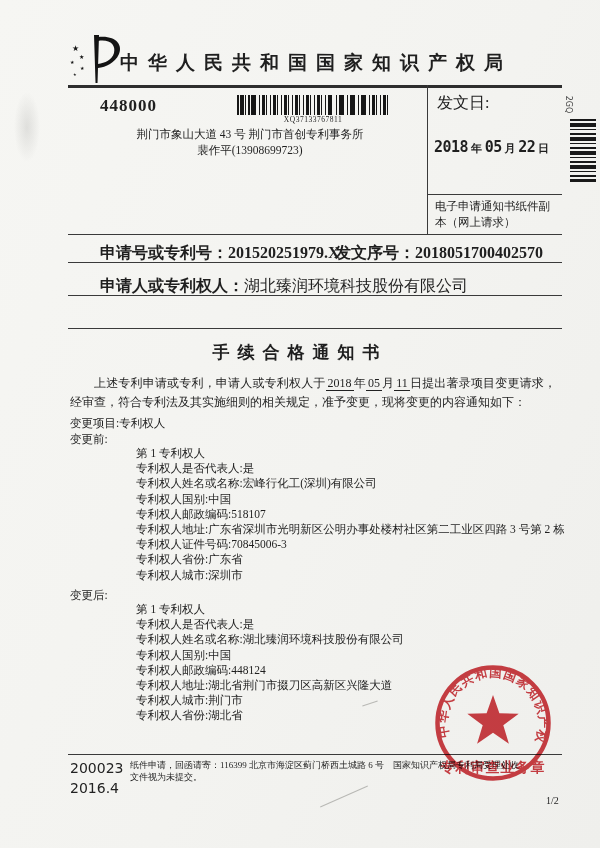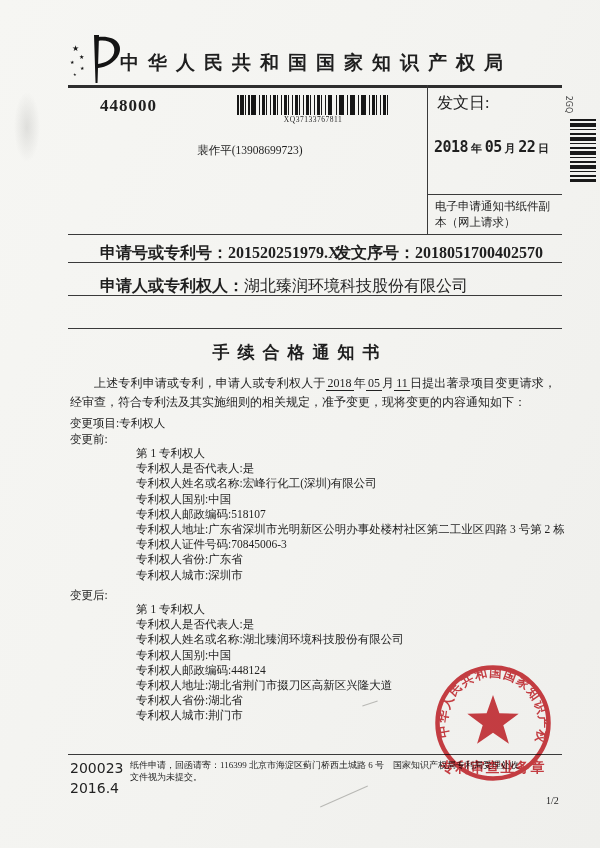--- a/index.html
+++ b/index.html
@@ -74,20 +74,21 @@
     <text x="6" y="31" font-size="5" fill="#141414">★</text>
     <text x="16" y="37" font-size="5" fill="#141414">★</text>
     <text x="9" y="43" font-size="4" fill="#141414">★</text>
   </svg>
   <div class="abs agency">中华人民共和国国家知识产权局</div>
   <div class="abs hrule"></div>
 
   <div class="abs postcode">448000</div>
   <div class="abs barcode-h"></div>
   <div class="abs barcode-label">XQ37133767811</div>
+  <div class="abs mail-addr">荆门市象山大道 43 号 荆门市首创专利事务所</div>
   <div class="abs mail-recipient">裴作平(13908699723)</div>
 
   <div class="abs vline"></div>
   <div class="abs dispatch-label">发文日:</div>
   <div class="abs dispatch-date">
     <span class="num">2018</span>
     <span>年</span>
     <span class="num">05</span>
     <span>月</span>
     <span class="num">22</span>
@@ -133,22 +134,22 @@
   </div>
 
   <div class="abs after-label">变更后:</div>
   <div class="abs detail d-after">
     <div>第 1 专利权人</div>
     <div>专利权人是否代表人:是</div>
     <div>专利权人姓名或名称:湖北臻润环境科技股份有限公司</div>
     <div>专利权人国别:中国</div>
     <div>专利权人邮政编码:448124</div>
     <div>专利权人地址:湖北省荆门市掇刀区高新区兴隆大道</div>
+    <div>专利权人城市:荆门市</div>
     <div>专利权人省份:湖北省</div>
-    <div>专利权人城市:荆门市</div>
   </div>
 
   <div class="abs frule"></div>
   <div class="abs form-code">
     <div>200023</div>
     <div>2016.4</div>
   </div>
   <div class="abs footer-text">
     <div>纸件申请，回函请寄：116399 北京市海淀区蓟门桥西土城路 6 号　国家知识产权局专利局受理处收</div>
     <div>文件视为未提交。</div>

